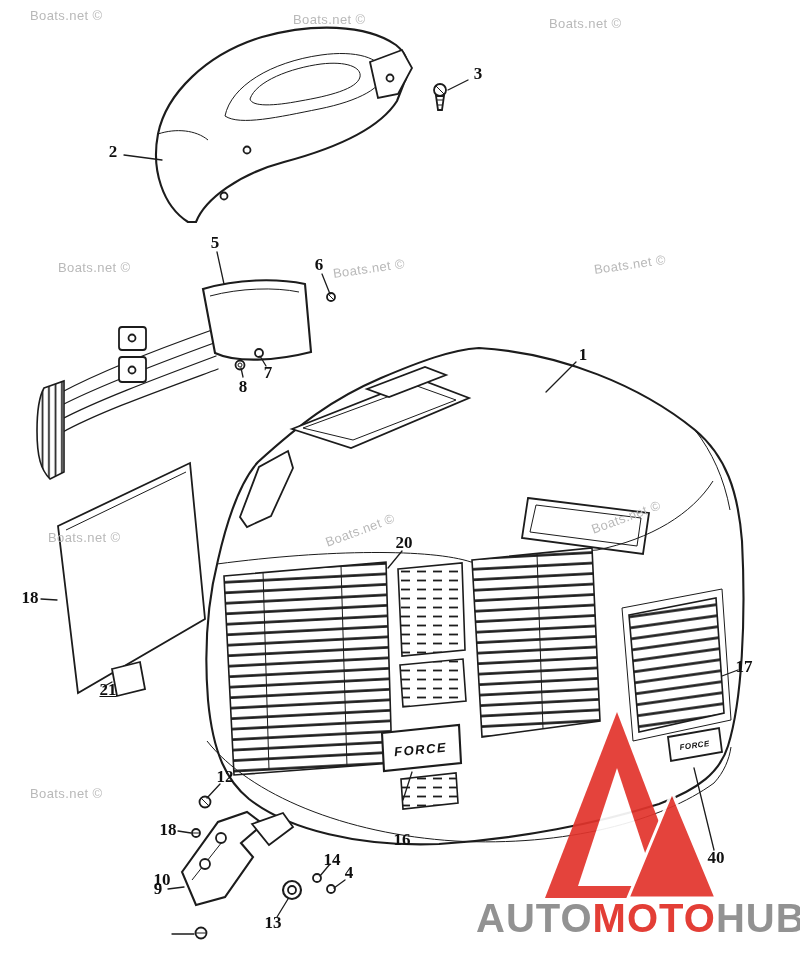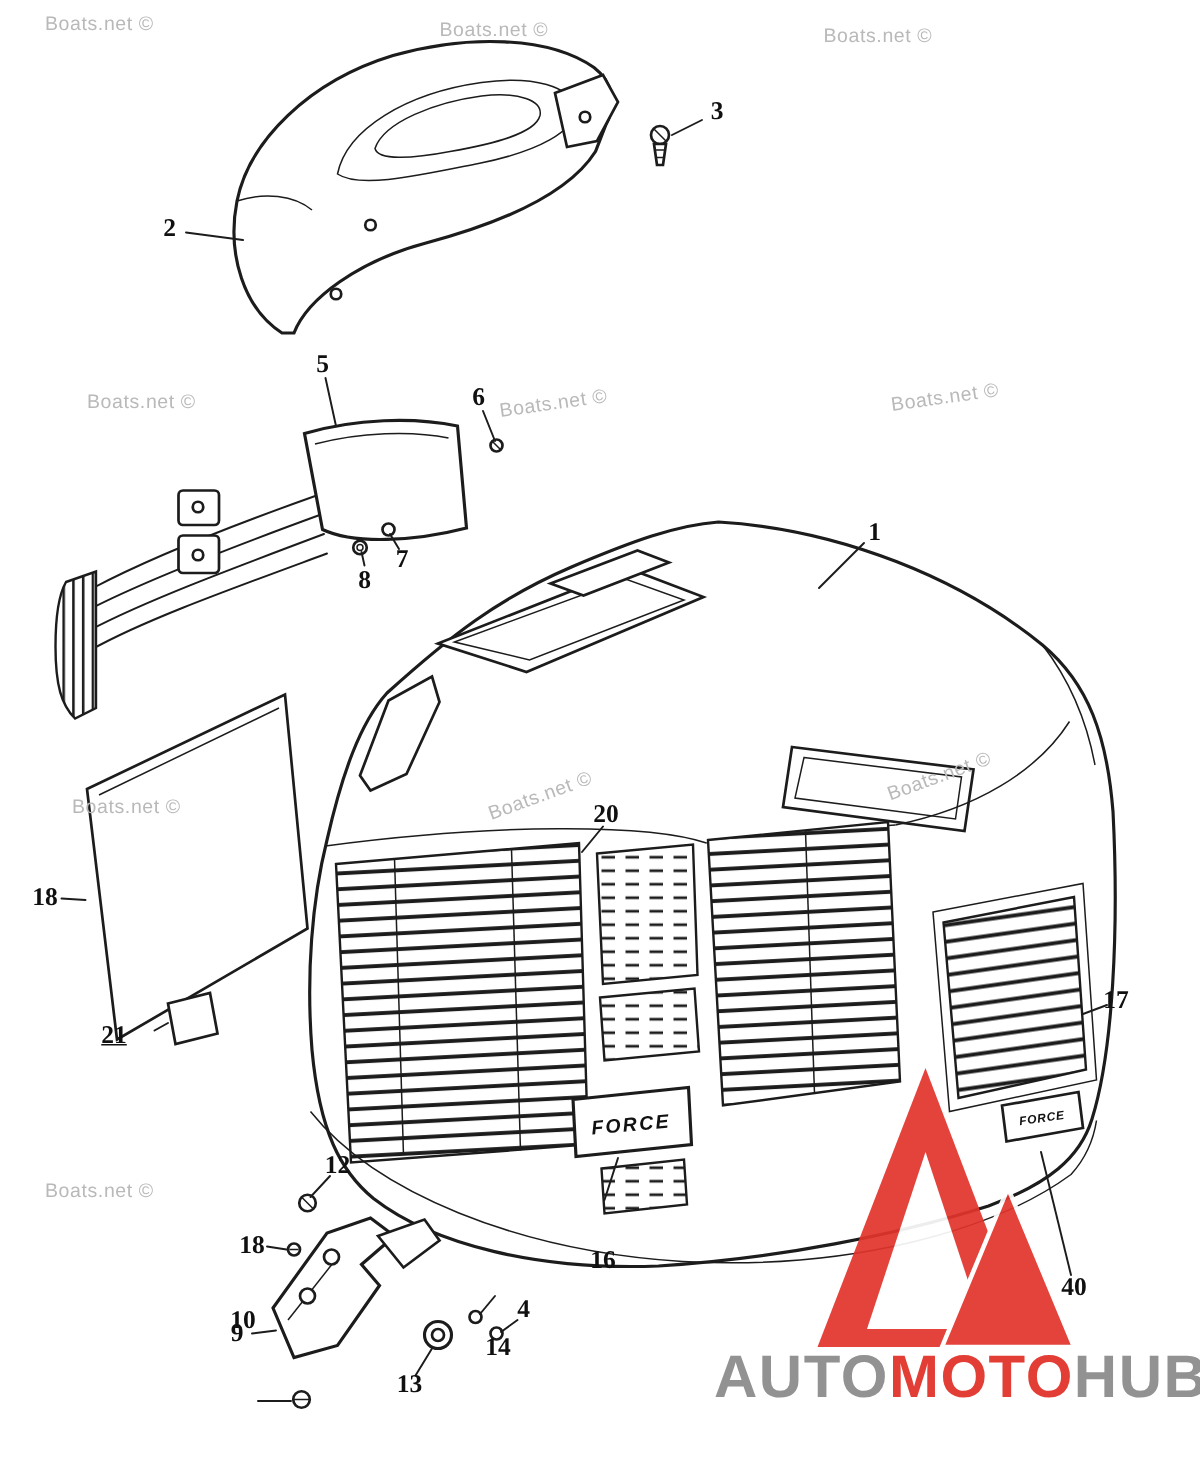--- a/index.html
+++ b/index.html
@@ -184,28 +184,28 @@
   <span class="callout" style="left:478px;top:74px;">3</span>
   <span class="callout" style="left:215px;top:243px;">5</span>
   <span class="callout" style="left:319px;top:265px;">6</span>
   <span class="callout" style="left:268px;top:373px;">7</span>
   <span class="callout" style="left:243px;top:387px;">8</span>
   <span class="callout" style="left:158px;top:889px;">9</span>
   <span class="callout" style="left:162px;top:880px;">10</span>
   <span class="callout" style="left:168px;top:830px;">18</span>
   <span class="callout" style="left:225px;top:777px;">12</span>
   <span class="callout" style="left:273px;top:923px;">13</span>
-  <span class="callout" style="left:332px;top:898px;">14</span>
+  <span class="callout" style="left:332px;top:860px;">14</span>
   <span class="callout" style="left:349px;top:873px;">4</span>
   <span class="callout" style="left:402px;top:808px;margin-top:32px;">16</span>
   <span class="callout" style="left:744px;top:667px;">17</span>
   <span class="callout" style="left:30px;top:598px;">18</span>
   <span class="callout" style="left:404px;top:543px;">20</span>
   <span class="callout" style="left:716px;top:858px;">40</span>
-  <span class="callout" style="left:76px;top:690px;text-decoration:underline;">21</span>
+  <span class="callout" style="left:108px;top:690px;text-decoration:underline;">21</span>
 
   
   <svg class="logo-mark" width="190" height="205" viewBox="0 0 190 205">
     <path fill="#e2342c" d="M77,12 L148,198 L5,198 Z"></path>
     <path fill="#ffffff" d="M77,68 L116,186 L38,186 Z"></path>
     <path fill="#e2342c" stroke="#ffffff" stroke-width="3" d="M132,92 L176,198 L88,198 Z"></path>
   </svg>
   <div class="logo-text">
     <span class="lg-gray">AUTO</span><span class="lg-red">MOTO</span><span class="lg-gray">HUB</span>
   </div>

